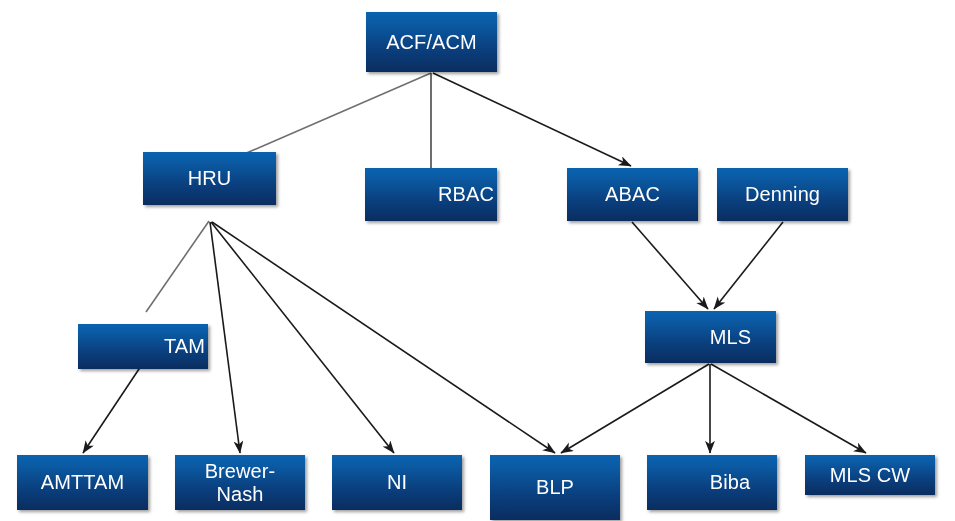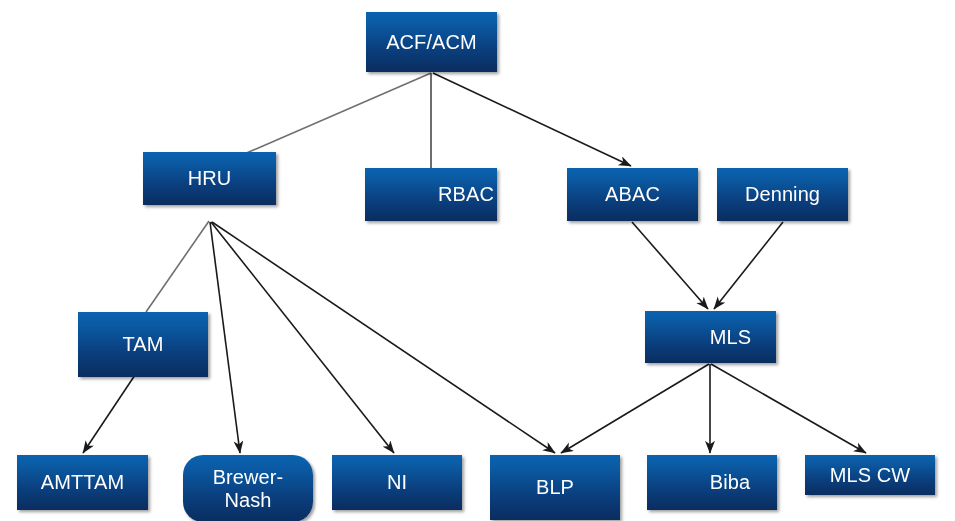--- a/index.html
+++ b/index.html
@@ -86,30 +86,30 @@
       </div>
       <div class="node-box" style="left: 365px; top: 168px; width: 132px; height: 53px; justify-content: flex-end;">
         <span class="node-label">RBAC</span>
       </div>
       <div class="node-box" style="left: 567px; top: 168px; width: 131px; height: 53px;">
         <span class="node-label">ABAC</span>
       </div>
       <div class="node-box" style="left: 717px; top: 168px; width: 131px; height: 53px;">
         <span class="node-label">Denning</span>
       </div>
-      <div class="node-box" style="left: 78px; top: 312px; width: 130px; height: 65px;">
+      <div class="node-box" style="left: 78px; top: 324px; width: 130px; height: 45px; justify-content: flex-end;">
         <span class="node-label">TAM</span>
       </div>
       <div class="node-box" style="left: 645px; top: 311px; width: 131px; height: 52px; padding-left: 40px;">
         <span class="node-label">MLS</span>
       </div>
       <div class="node-box" style="left: 17px; top: 455px; width: 131px; height: 55px;">
         <span class="node-label">AMTTAM</span>
       </div>
-      <div class="node-box" style="left: 183px; top: 455px; width: 130px; height: 67px; border-radius: 20px;">
+      <div class="node-box" style="left: 175px; top: 455px; width: 130px; height: 55px;">
         <span class="node-label">Brewer-
 Nash</span>
       </div>
       <div class="node-box" style="left: 332px; top: 455px; width: 130px; height: 55px;">
         <span class="node-label">NI</span>
       </div>
       <div class="node-box" style="left: 490px; top: 455px; width: 130px; height: 65px;">
         <span class="node-label">BLP</span>
       </div>
       <div class="node-box" style="left: 647px; top: 455px; width: 130px; height: 55px; padding-left: 36px;">

